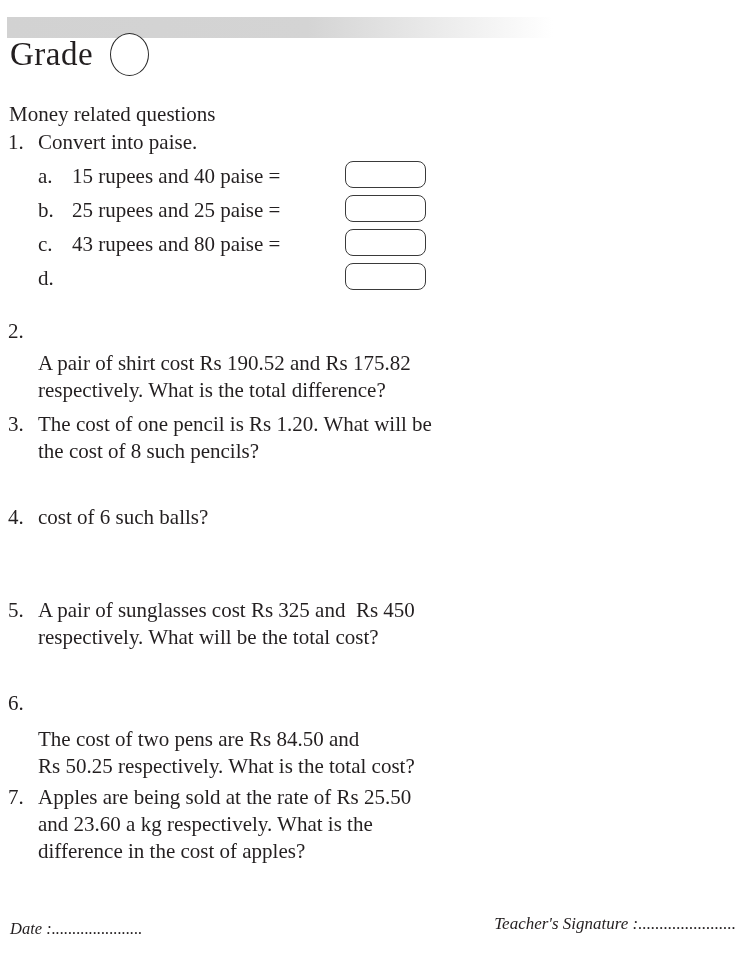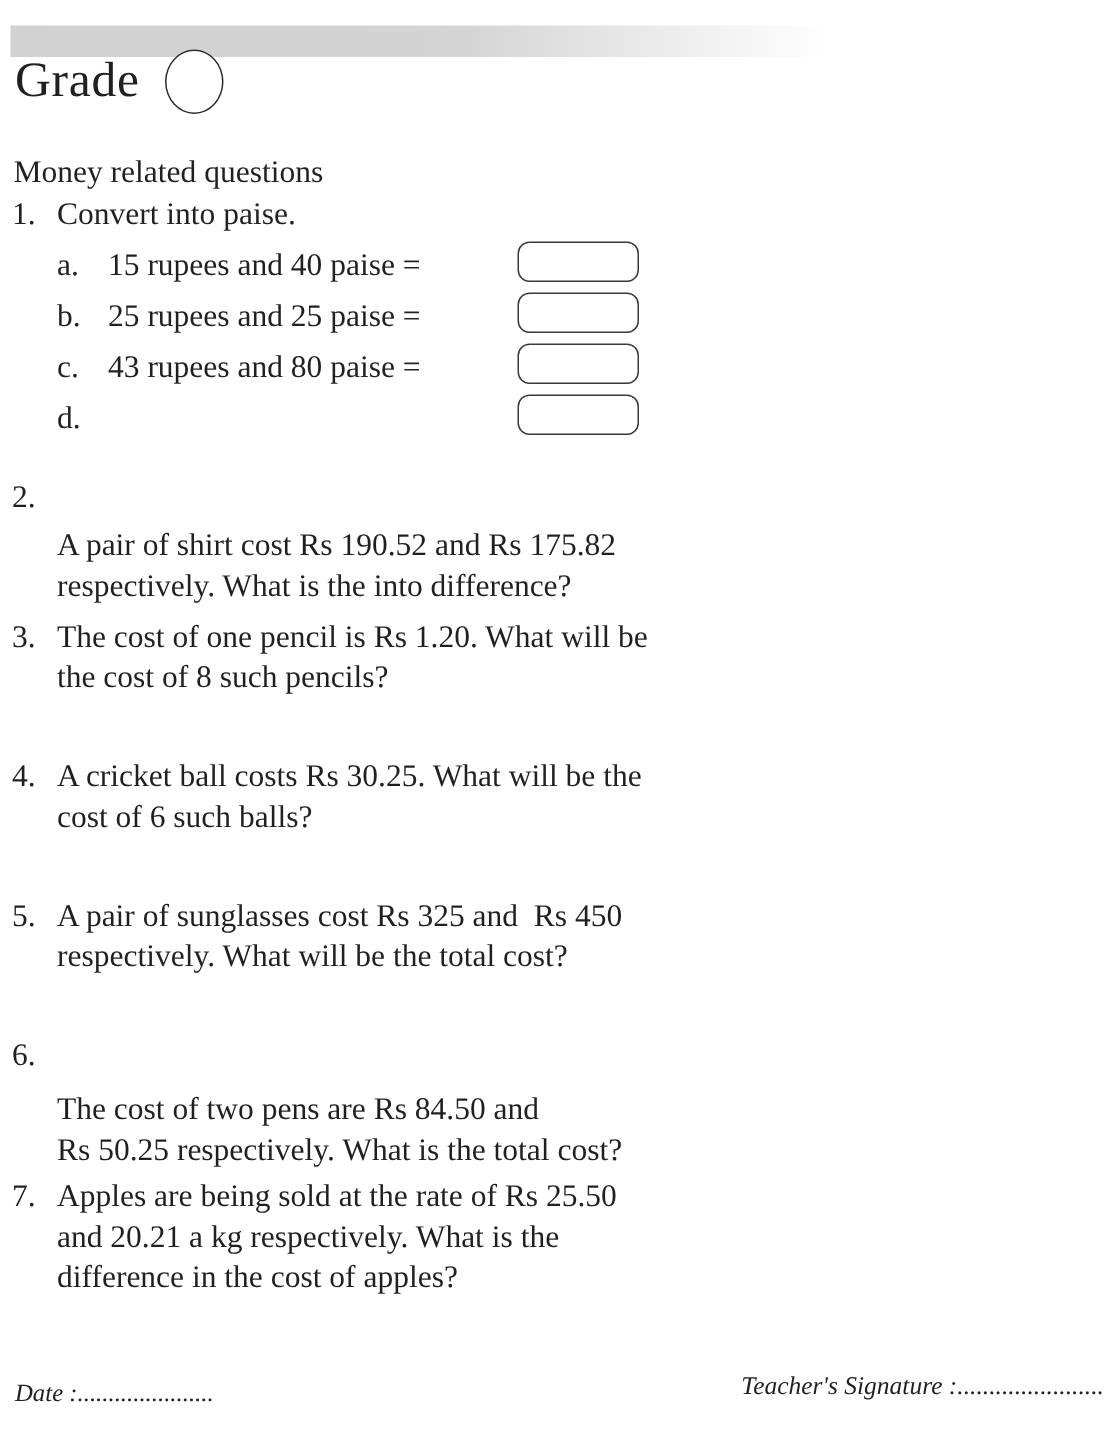--- a/index.html
+++ b/index.html
@@ -137,36 +137,35 @@
   </div>
   <div class="item-row" style="top:265px;">
     <span class="item-letter">d.</span>
     <input class="answer-box" value="" style="">
   </div>
 
   <div class="question" style="top:318px;">
     <span class="q-num">2.</span>
     <span>
       <span class="qline" style="display:block;margin-top:32px;">A pair of shirt cost Rs 190.52 and Rs 175.82</span>
-      <span class="qline" style="display:block;">respectively. What is the into difference?</span>
+      <span class="qline" style="display:block;">respectively. What is the total difference?</span>
     </span>
   </div>
 
   <div class="question" style="top:411px;">
     <span class="q-num">3.</span>
     <span>
       <span class="qline" style="display:block;">The cost of one pencil is Rs 1.20. What will be</span>
       <span class="qline" style="display:block;">the cost of 8 such pencils?</span>
     </span>
   </div>
 
   <div class="question" style="top:504px;">
     <span class="q-num">4.</span>
     <span>
-      <span class="qline" style="display:block;">A cricket ball costs Rs 30.25. What will be the</span>
       <span class="qline" style="display:block;">cost of 6 such balls?</span>
     </span>
   </div>
 
   <div class="question" style="top:597px;">
     <span class="q-num">5.</span>
     <span>
       <span class="qline" style="display:block;">A pair of sunglasses cost Rs 325 and  Rs 450</span>
       <span class="qline" style="display:block;">respectively. What will be the total cost?</span>
     </span>
@@ -177,21 +176,21 @@
     <span>
       <span class="qline" style="display:block;margin-top:36px;">The cost of two pens are Rs 84.50 and</span>
       <span class="qline" style="display:block;">Rs 50.25 respectively. What is the total cost?</span>
     </span>
   </div>
 
   <div class="question" style="top:784px;">
     <span class="q-num">7.</span>
     <span>
       <span class="qline" style="display:block;">Apples are being sold at the rate of Rs 25.50</span>
-      <span class="qline" style="display:block;">and 20.21 a kg respectively. What is the</span>
+      <span class="qline" style="display:block;">and 23.60 a kg respectively. What is the</span>
       <span class="qline" style="display:block;">difference in the cost of apples?</span>
     </span>
   </div>
 
   <div class="footer-date">Date :......................</div>
   <div class="footer-signature">Teacher's Signature :.......................</div>
 
 </div>
 
 </body></html>

